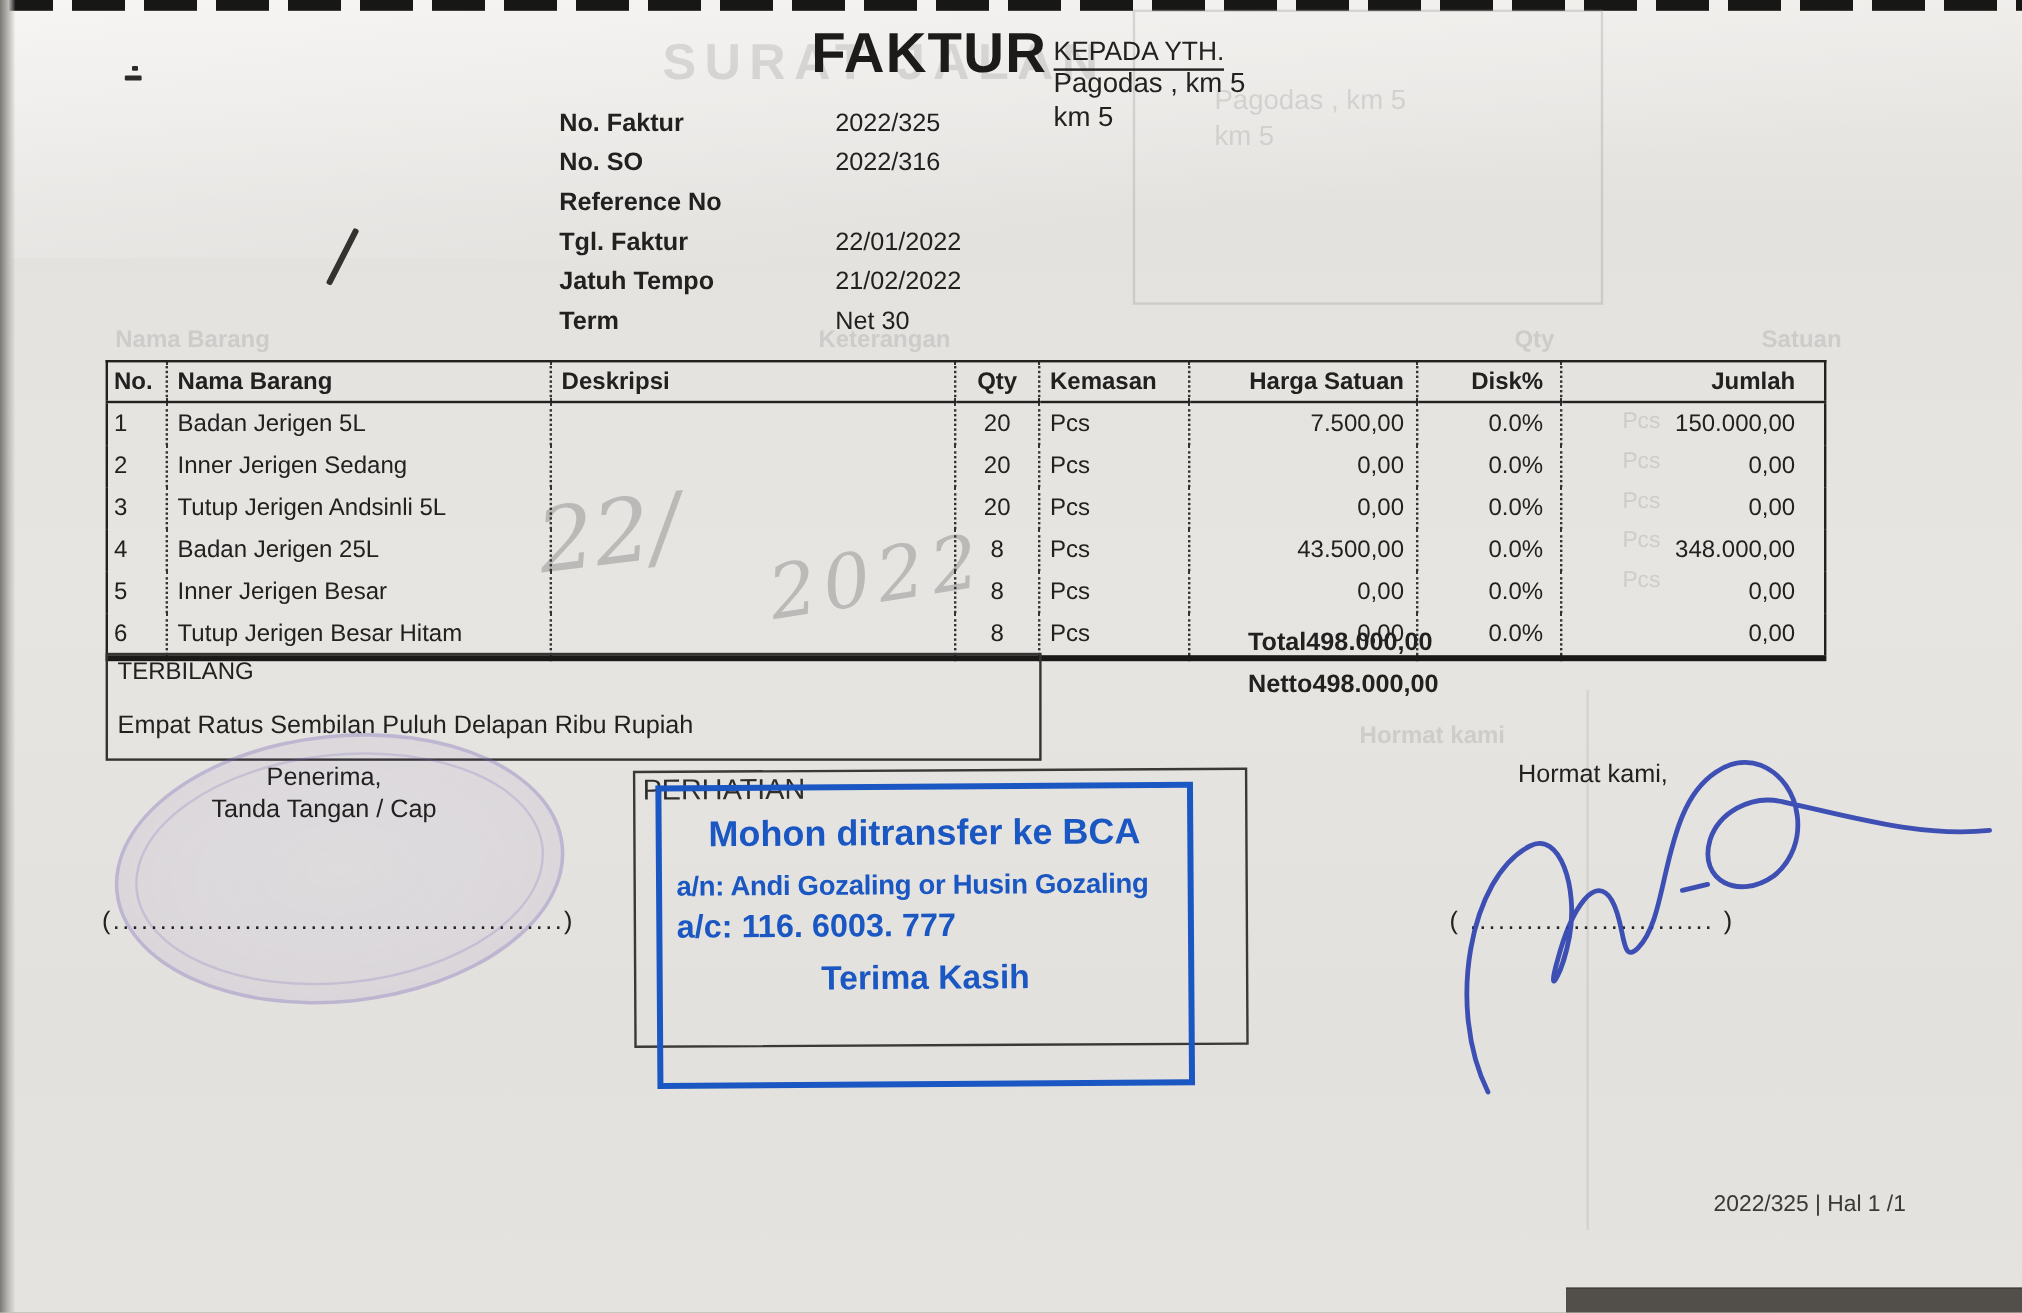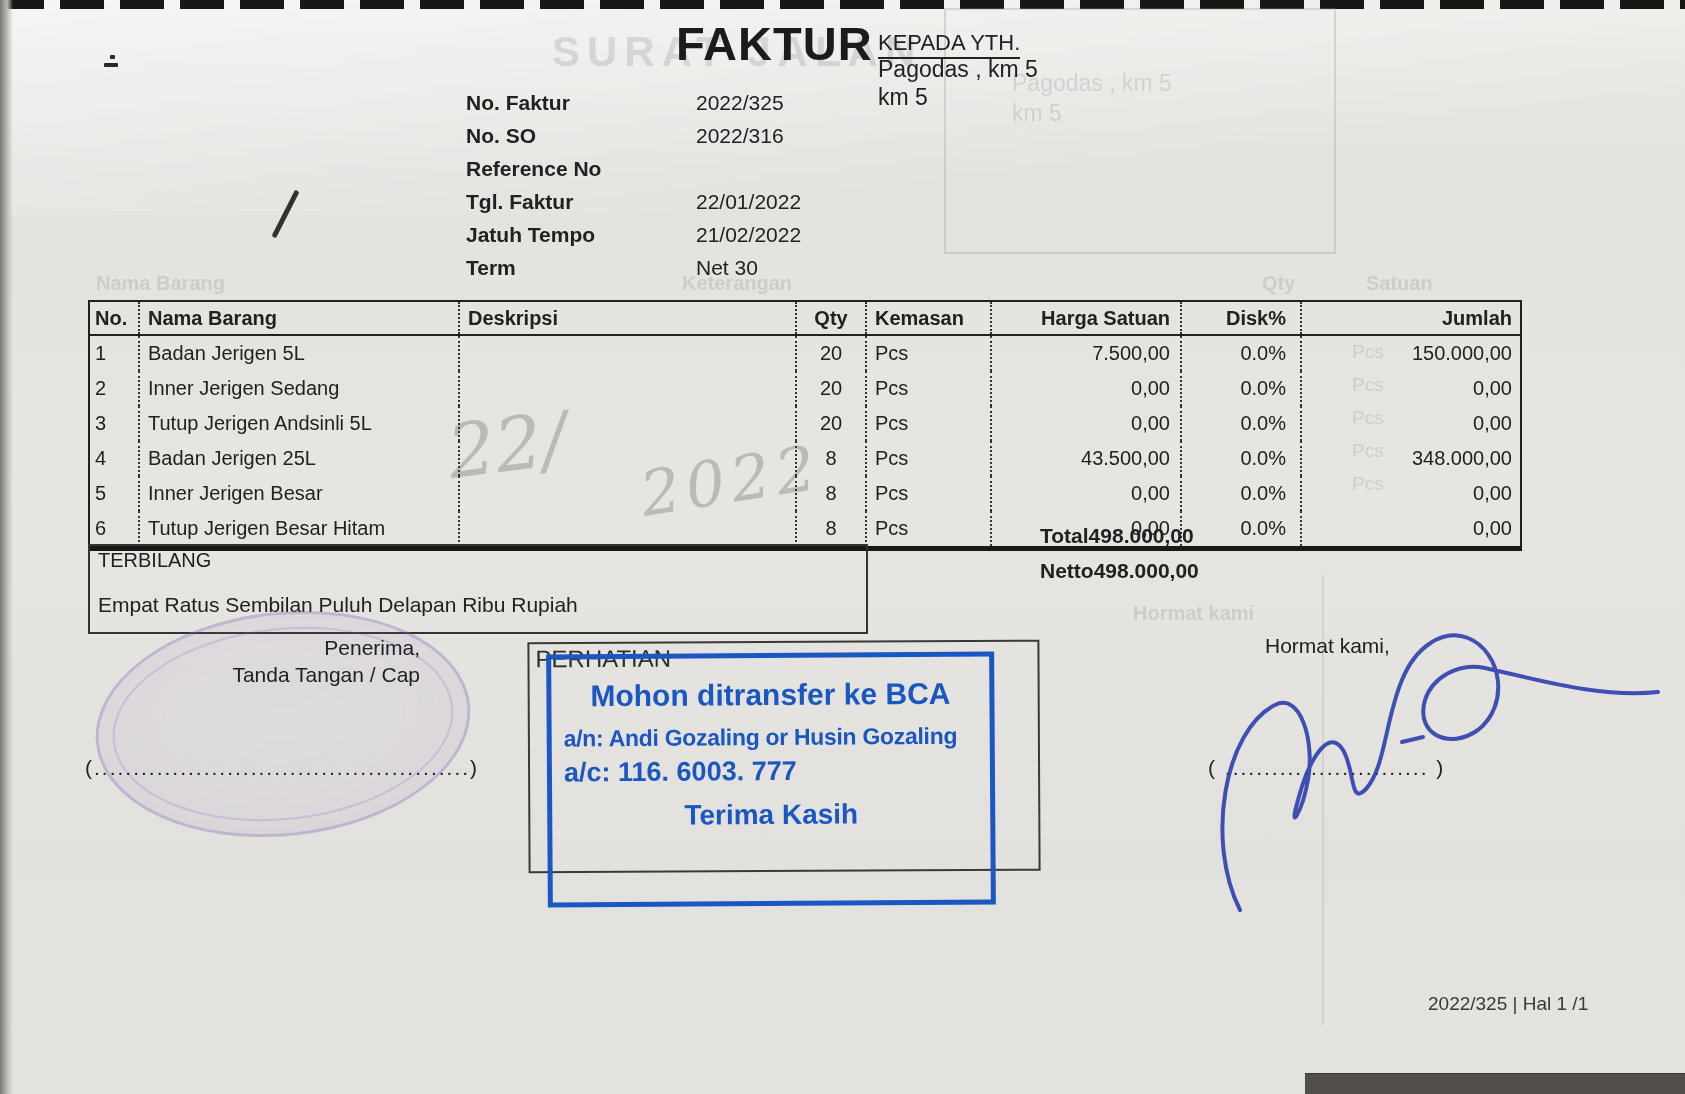--- a/index.html
+++ b/index.html
@@ -30,21 +30,21 @@
   .crease{left:1322px;top:575px;width:2px;height:450px;background:rgba(160,150,145,.22);}
   .staple{left:283px;top:188px;width:5px;height:52px;background:#33322f;border-radius:2px;
     transform:rotate(27deg);}
   .pen-dot{left:110px;top:55px;width:5px;height:4px;background:#2a2a2a;border-radius:1px;}
   .pen-dash{left:104px;top:63px;width:14px;height:4px;background:#2a2a2a;border-radius:1px;}
   .ghost-title{left:552px;top:28px;font-size:42px;font-weight:bold;letter-spacing:7px;color:var(--ghost-light);}
   .ghost-box{left:944px;top:8px;width:388px;height:242px;border:2px solid rgba(150,150,150,.30);}
   .ghost-addr1{left:1012px;top:70px;font-size:23px;color:var(--ghost-light);}
   .ghost-addr2{left:1012px;top:100px;font-size:23px;color:var(--ghost-light);}
   .ghost-th{font-size:20px;font-weight:bold;color:var(--ghost-light);top:272px;}
-  .ghost-th1{left:96px;} .ghost-th2{left:682px;} .ghost-th3{left:1262px;} .ghost-th4{left:1366px;}
+  .ghost-th1{left:96px;} .ghost-th2{left:682px;} .ghost-th3{left:1262px;} .ghost-th4{left:1468px;}
   .ghost-pcs{left:1352px;top:341px;display:flex;flex-direction:column;}
   .ghost-pcs span{height:33px;font-size:19px;color:var(--ghost-light);}
   .ghost-hormat{left:1133px;top:602px;font-size:20px;font-weight:bold;color:var(--ghost-light);}
   .hw{font-family:"DejaVu Serif",serif;font-style:italic;color:rgba(105,105,105,.35);}
   .hw1{left:448px;top:402px;font-size:74px;transform:rotate(-7deg);}
   .hw2{left:640px;top:444px;font-size:62px;transform:rotate(-9deg);letter-spacing:6px;}
 
   
   .title{left:676px;top:16px;font-size:47px;font-weight:bold;letter-spacing:1px;color:#1c1b1a;}
   .kepada{left:878px;top:30px;font-size:22px;border-bottom:2px solid var(--ink);padding-bottom:1px;}
@@ -61,33 +61,33 @@
   #items-table{left:88px;top:300px;width:1432px;border-collapse:collapse;table-layout:fixed;
     border:2px solid var(--ink);border-bottom:5px solid #1a1918;}
   #items-table th{font-size:20px;font-weight:bold;text-align:left;padding:3px 8px;height:26px;
     border-bottom:2px solid var(--ink);border-left:2px dotted var(--ink-soft);margin-left:30px;}
   #items-table td{font-size:20px;padding:2px 8px;height:31px;vertical-align:middle;
     border-left:2px dotted var(--ink-soft);}
   #items-table th:first-child,#items-table td:first-child{border-left:none;padding-left:5px;}
   #items-table .c3{text-align:center;}
   #items-table .c5{text-align:right;padding-right:10px;}
   #items-table .c6{text-align:right;padding-right:14px;}
-  #items-table .c7{text-align:right;padding-right:8px;}
+  #items-table .c7{text-align:right;padding-right:24px;}
 
   
   #totals{left:1040px;top:524px;width:480px;}
   .total-row{display:flex;height:35px;font-size:21px;font-weight:bold;}
 
   
   .terbilang-box{left:88px;top:544px;width:776px;height:86px;border:2px solid var(--ink-soft);}
   .terbilang-label{position:absolute;left:8px;top:3px;font-size:20px;}
   .terbilang-text{position:absolute;left:8px;top:47px;font-size:21px;}
 
   
-  .penerima{left:120px;top:634px;width:300px;text-align:right;font-size:21px;line-height:27px;}
+  .penerima{left:120px;top:634px;width:300px;text-align:center;font-size:21px;line-height:27px;}
   .dots-left{left:85px;top:756px;width:380px;font-size:21px;letter-spacing:2px;white-space:nowrap;}
   .hormat{left:1265px;top:634px;font-size:21px;}
   .dots-right{left:1208px;top:756px;font-size:21px;letter-spacing:2px;white-space:nowrap;}
   .stamp-purple{left:95px;top:612px;width:370px;height:218px;border:3px solid var(--purple);
     border-radius:50%;transform:rotate(-6deg);background:radial-gradient(closest-side,rgba(125,105,185,.05),rgba(125,105,185,.09));}
   .stamp-purple-inner{position:absolute;left:14px;top:13px;right:14px;bottom:13px;
     border:2px solid rgba(125,105,185,.22);border-radius:50%;}
 
   
   .attn-box{left:528px;top:641px;width:508px;height:227px;border:2px solid #3a3938;transform:rotate(-.3deg);}

